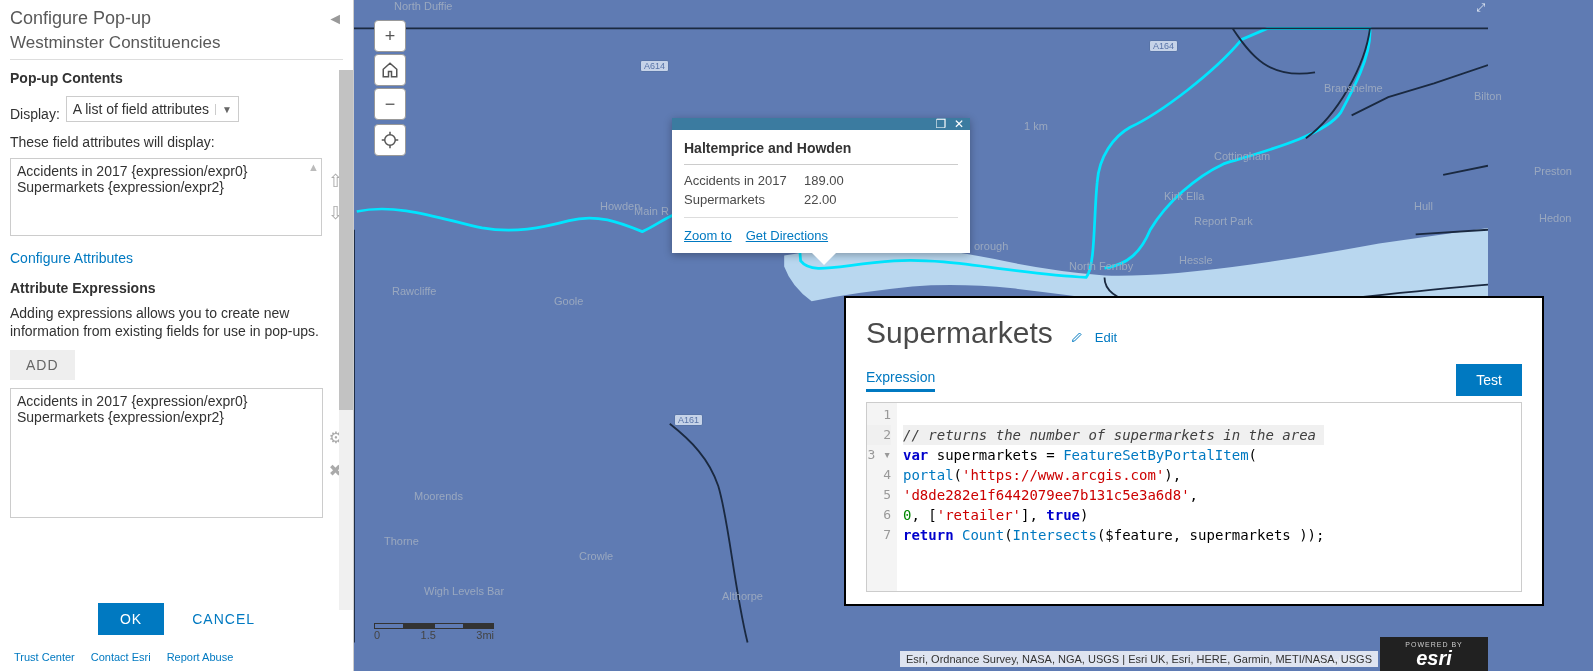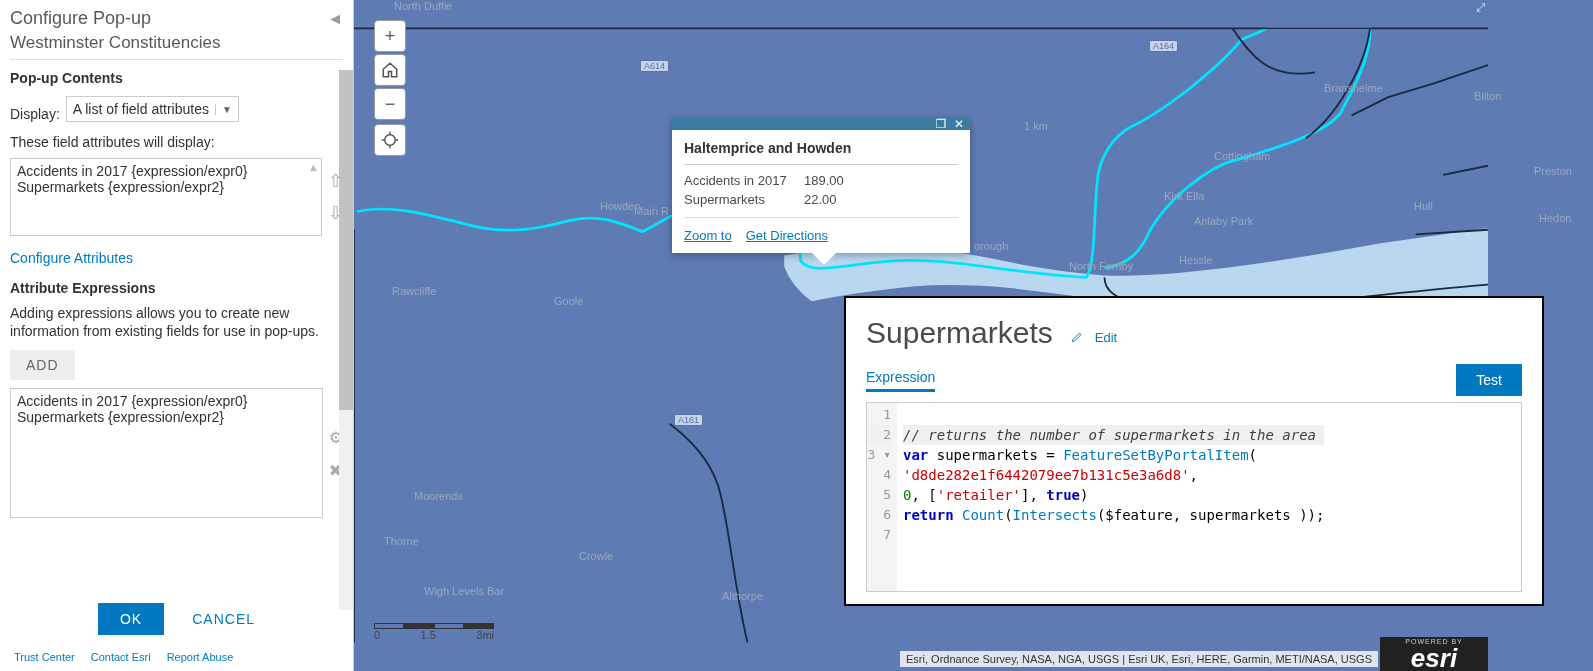--- a/index.html
+++ b/index.html
@@ -37,21 +37,21 @@
   .map { position: absolute; left: 354px; top: 0; width: 1134px; height: 671px; }
   .map svg.basemap { position: absolute; inset: 0; width: 100%; height: 100%; }
   .map-tool { position: absolute; left: 20px; background: #fff; width: 32px; height: 32px; border: 1px solid #999; border-radius: 4px; display: flex; align-items: center; justify-content: center; font-size: 18px; color: #555; cursor: pointer; }
   .scale-bar { position: absolute; left: 20px; bottom: 30px; color: #444; font-size: 11px; }
   .scale-bar .bar { display: flex; height: 6px; width: 120px; }
   .scale-bar .bar div { flex: 1; border: 1px solid #333; }
   .scale-bar .bar div.b { background: #333; }
   .attribution { position: absolute; right: 110px; bottom: 4px; background: rgba(255,255,255,0.8); font-size: 11px; color: #333; padding: 2px 6px; }
   .esri-logo { position: absolute; right: 0; bottom: 0; width: 108px; height: 34px; background: #212121; color: #fff; display: flex; flex-direction: column; align-items: center; justify-content: center; }
   .esri-logo .powered { font-size: 7px; letter-spacing: 1px; color: #ccc; }
-  .esri-logo .brand { font-size: 26px; font-weight: bold; font-style: italic; line-height: 1; }
+  .esri-logo .brand { font-size: 20px; font-weight: bold; font-style: italic; line-height: 1; }
 
   .popup { position: absolute; left: 318px; top: 118px; width: 298px; background: #fff; box-shadow: 0 2px 8px rgba(0,0,0,.3); }
   .popup-titlebar { background: #3b7ba0; height: 12px; display: flex; justify-content: flex-end; align-items: center; gap: 4px; padding: 0 4px; }
   .popup-titlebar .wicon { width: 14px; height: 10px; color: #fff; font-size: 12px; line-height: 10px; text-align: center; cursor: pointer; }
   .popup-body { padding: 10px 12px; }
   .popup-title { font-weight: bold; font-size: 14px; color: #333; margin-bottom: 8px; border-bottom: 1px solid #ccc; padding-bottom: 8px; }
   .popup-row { display: flex; font-size: 13px; color: #4a4a4a; margin-bottom: 4px; }
   .popup-row .k { width: 120px; }
   .popup-links { border-top: 1px solid #ddd; margin-top: 10px; padding-top: 10px; display: flex; gap: 14px; }
   .popup-links span { color: #0079c1; text-decoration: underline; font-size: 13px; cursor: pointer; }
@@ -158,21 +158,21 @@
       <span class="map-label" style="left: 30px; top: 535px;">Thorne</span>
       <span class="map-label" style="left: 60px; top: 490px;">Moorends</span>
       <span class="map-label" style="left: 225px; top: 550px;">Crowle</span>
       <span class="map-label" style="left: 70px; top: 585px;">Wigh Levels Bar</span>
       <span class="map-label" style="left: 368px; top: 590px;">Althorpe</span>
       <span class="map-label" style="left: 620px; top: 240px;">orough</span>
       <span class="map-label" style="left: 715px; top: 260px;">North Ferriby</span>
       <span class="map-label" style="left: 670px; top: 120px;">1 km</span>
       <span class="map-label" style="left: 860px; top: 150px;">Cottingham</span>
       <span class="map-label" style="left: 810px; top: 190px;">Kirk Ella</span>
-      <span class="map-label" style="left: 840px; top: 215px;">Anlaby Park</span>
+      <span class="map-label" style="left: 840px; top: 215px;">Report Park</span>
       <span class="map-label" style="left: 825px; top: 254px;">Hessle</span>
       <span class="map-label" style="left: 1060px; top: 200px;">Hull</span>
       <span class="map-label" style="left: 970px; top: 82px;">Branshelme</span>
       <span class="map-label" style="left: 1120px; top: 90px;">Bilton</span>
       <span class="map-label" style="left: 1180px; top: 165px;">Preston</span>
       <span class="map-label" style="left: 1185px; top: 212px;">Hedon</span>
       <span class="map-label" style="left: 955px; top: 655px;">Broughton</span>
     </div>
   <div id="route-labels">
       <span class="route-label" style="left: 795px; top: 40px;">A164</span>
@@ -263,19 +263,20 @@
           <div>3 ▾</div>
           <div>4</div>
           <div>5</div>
           <div>6</div>
           <div>7</div>
       </div>
       <div class="code">
         <div> </div>
         <div class="hl"><span class="c-comment">// returns the number of supermarkets in the area</span></div>
         <div><span class="c-kw">var</span> supermarkets = <span class="c-fn">FeatureSetByPortalItem</span>(</div>
+        <div><span class="c-fn">portal</span>(<span class="c-str">'https://www.arcgis.com'</span>),</div>
         <div><span class="c-str">'d8de282e1f6442079ee7b131c5e3a6d8'</span>,</div>
         <div><span class="c-num">0</span>, [<span class="c-str">'retailer'</span>], <span class="c-kw">true</span>)</div>
         <div><span class="c-kw">return</span> <span class="c-fn">Count</span>(<span class="c-fn">Intersects</span>($feature, supermarkets ));</div>
       </div>
     </div>
   </div>
 </div>
 
 </body></html>

